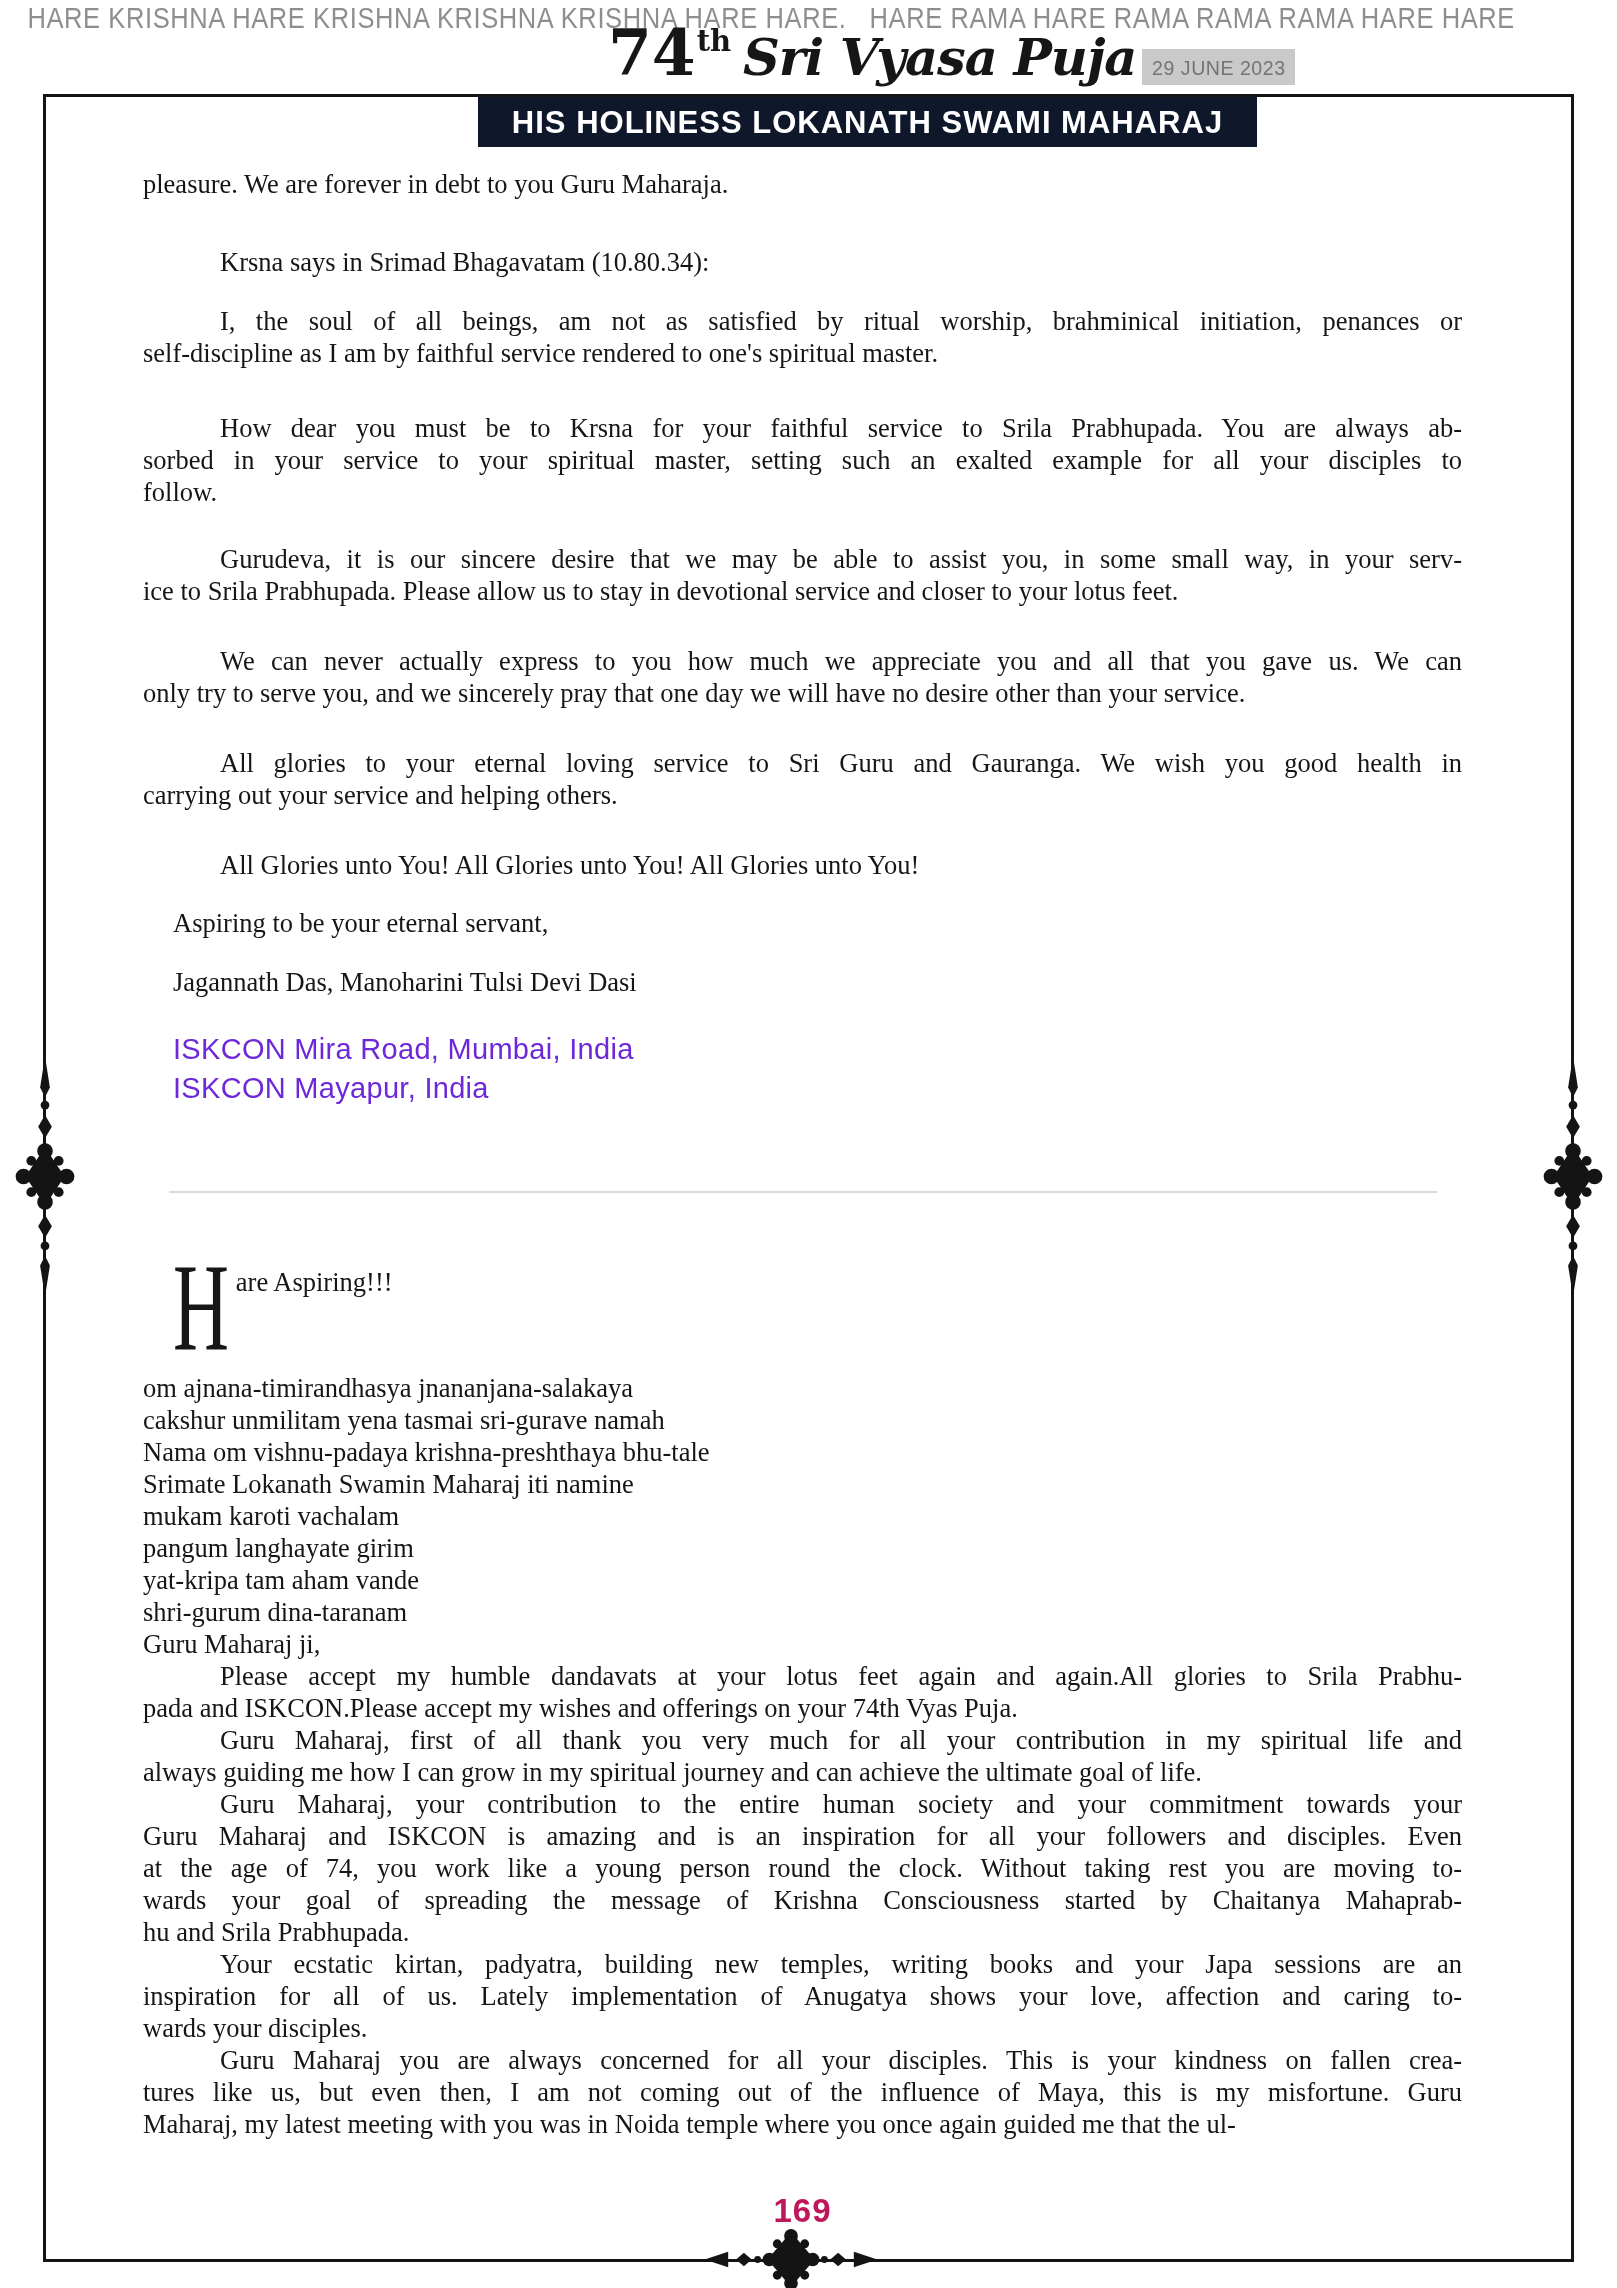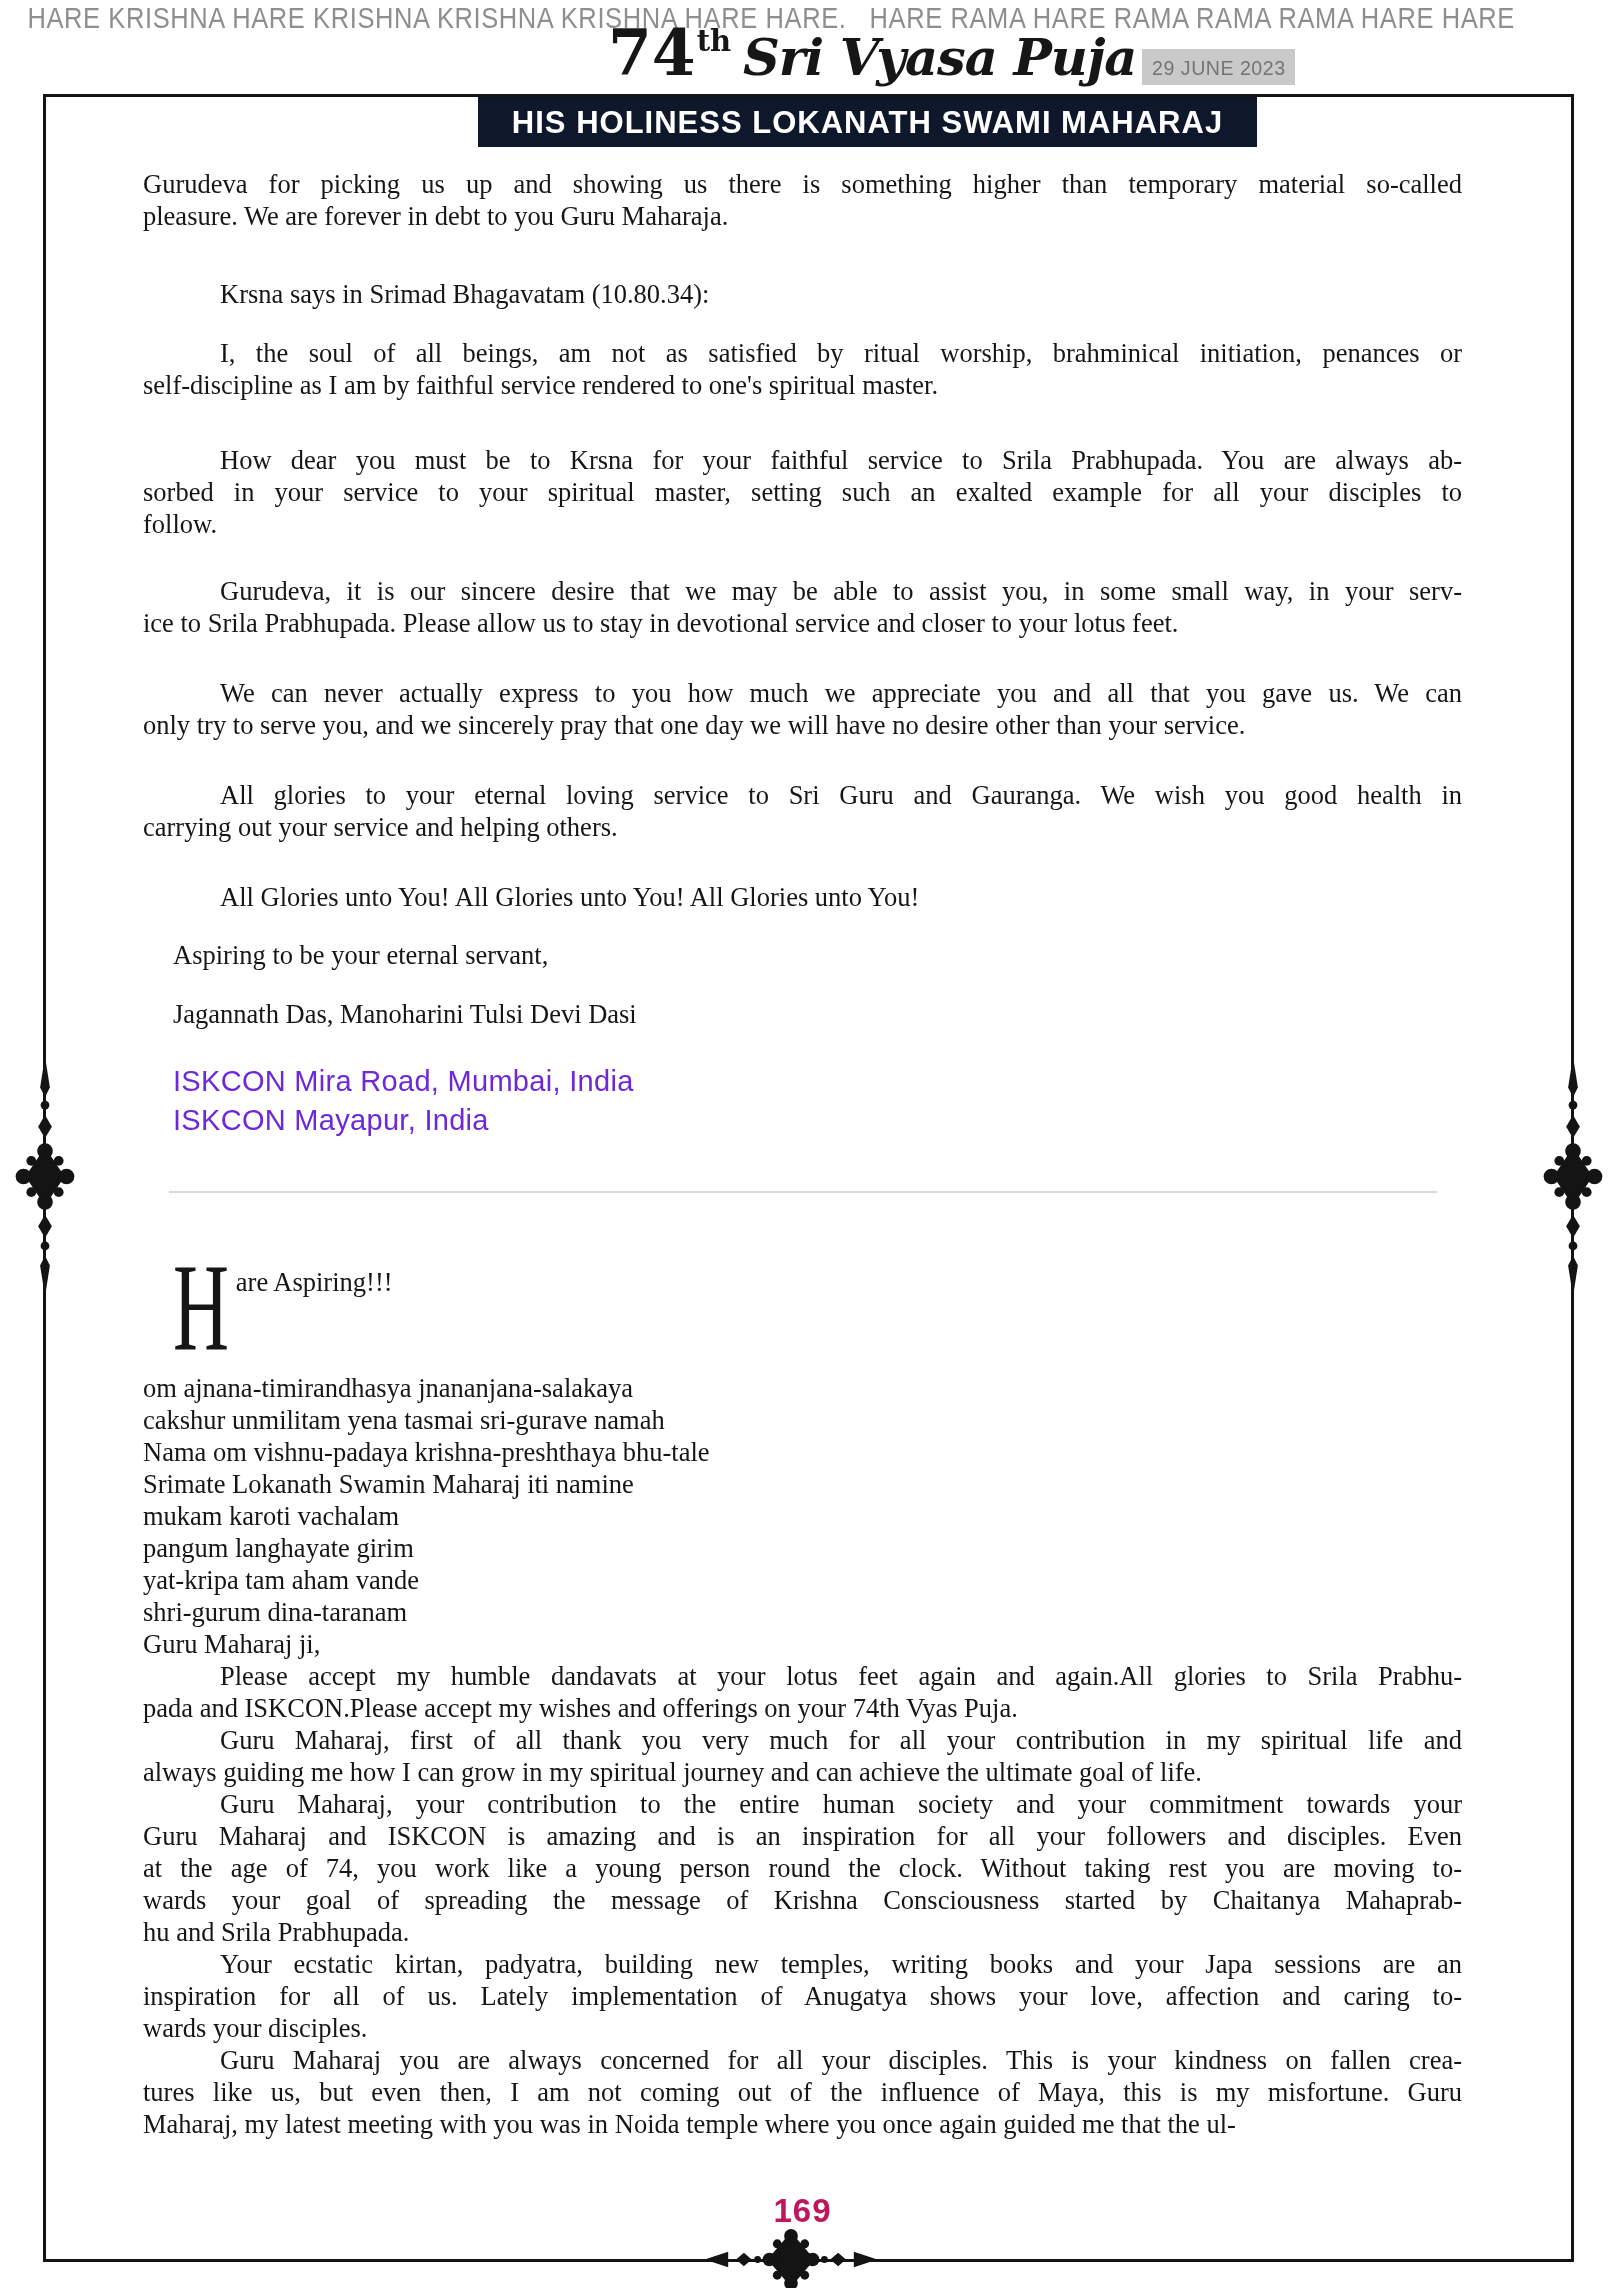--- a/index.html
+++ b/index.html
@@ -115,21 +115,20 @@
     <circle cx="31" cy="141" r="5"></circle>
       <circle cx="59" cy="141" r="5"></circle>
     <polygon points="45,164 52,176 45,188 38,176"></polygon>
     <circle cx="45" cy="196" r="4.5"></circle>
     <polygon points="45,248 50,216 45,206 40,216"></polygon>
   </svg>
 
   <div class="content1">
     <div class="paras1">
         <div class="para">
-          <div class="line jl">Gurudeva for picking us up and showing us there is something higher than temporary material so-called</div>
           <div class="line last">pleasure. We are forever in debt to you Guru Maharaja.</div>
         </div>
         <div class="para">
           <div class="line last ind">Krsna says in Srimad Bhagavatam (10.80.34):</div>
         </div>
         <div class="para">
           <div class="line jl ind">I, the soul of all beings, am not as satisfied by ritual worship, brahminical initiation, penances or</div>
           <div class="line last">self-discipline as I am by faithful service rendered to one's spiritual master.</div>
         </div>
         <div class="para">

